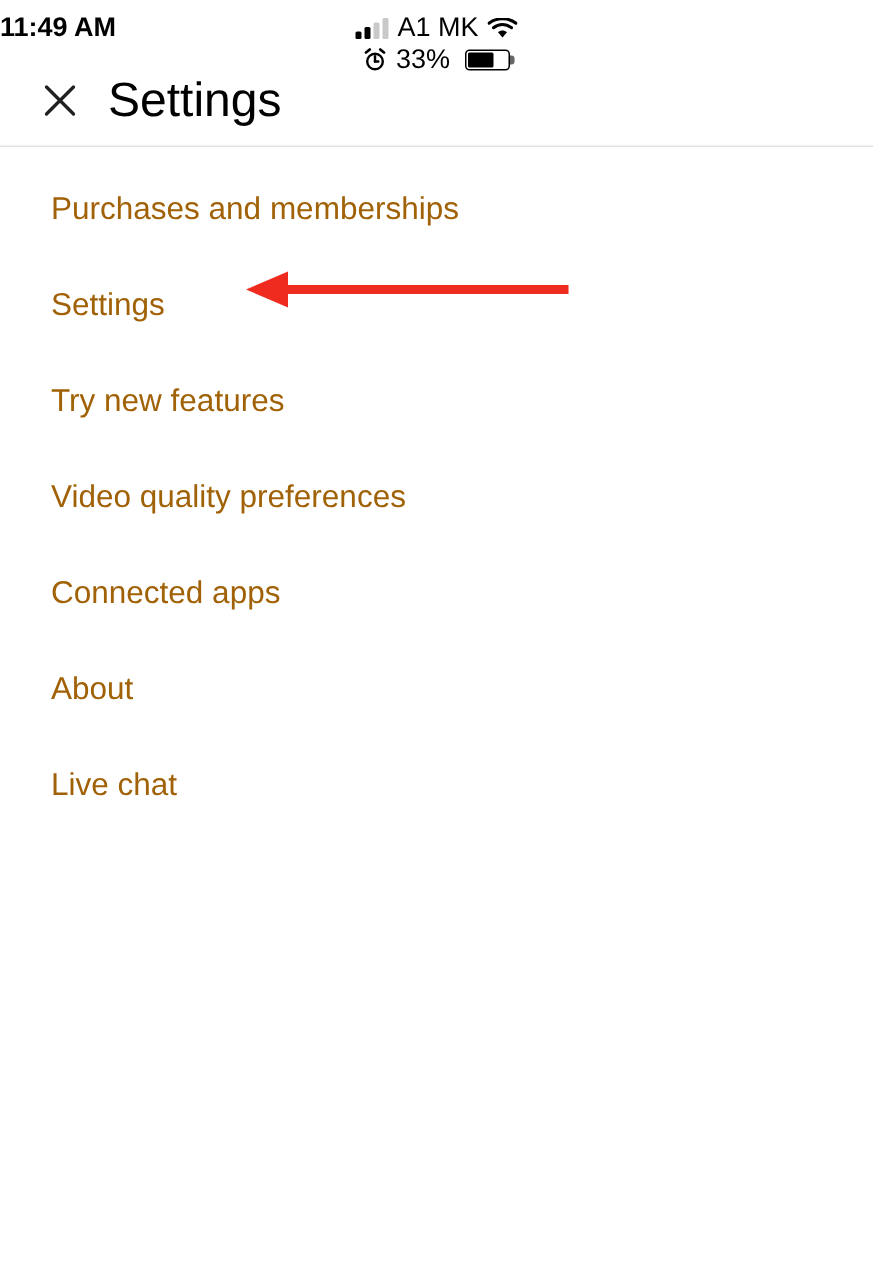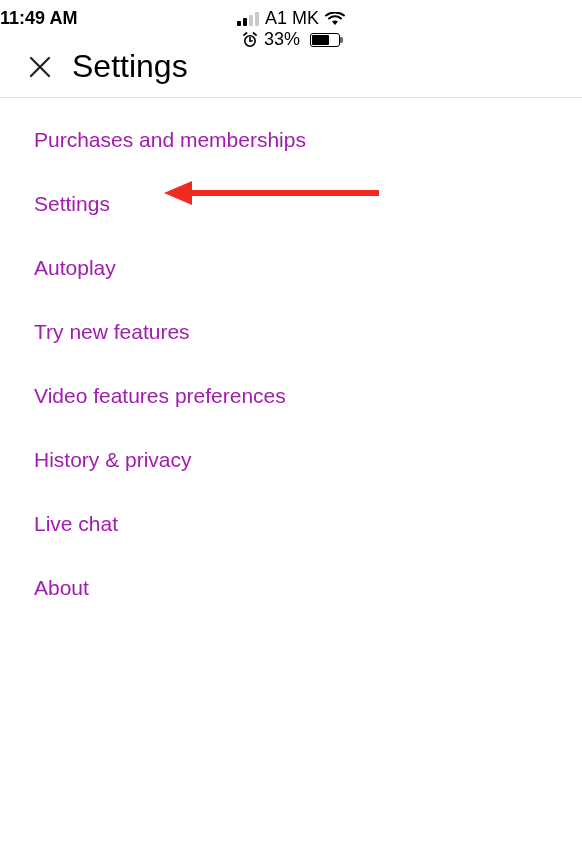--- a/index.html
+++ b/index.html
@@ -113,21 +113,21 @@
   }
 
   
   .settings-list {
     padding: 10px 0;
   }
   .settings-item {
     padding: 20px 34px;
     font-size: 21px;
     font-weight: 500;
-    color: #a21caf;
+    color: #a16207;
     cursor: pointer;
   }
 
   
   .arrow-annotation {
     position: absolute;
     left: 164px;
     top: 178px;
     width: 220px;
     height: 30px;
@@ -181,26 +181,25 @@
       <line x1="3" y1="3" x2="21" y2="21" stroke="#202020" stroke-width="2.2" stroke-linecap="round"></line>
       <line x1="21" y1="3" x2="3" y2="21" stroke="#202020" stroke-width="2.2" stroke-linecap="round"></line>
     </svg>
   </div>
   <div class="header-title">Settings</div>
 </div>
 
 <div class="settings-list">
   <div class="settings-item">Purchases and memberships</div>
   <div class="settings-item">Settings</div>
-  <div class="settings-item">Autoplay</div>
   <div class="settings-item">Try new features</div>
-  <div class="settings-item">Video features preferences</div>
-  <div class="settings-item">History &amp; privacy</div>
+  <div class="settings-item">Video quality preferences</div>
+  <div class="settings-item">Connected apps</div>
+  <div class="settings-item">About</div>
   <div class="settings-item">Live chat</div>
-  <div class="settings-item">About</div>
 </div>
 
 <div class="arrow-annotation">
   <svg width="220" height="30" viewBox="0 0 220 30">
     <line x1="20" y1="15" x2="215" y2="15" stroke="#ef2a1f" stroke-width="6"></line>
     <polygon points="0,15 28,3 28,27" fill="#ef2a1f"></polygon>
   </svg>
 </div>
 
 </body></html>

